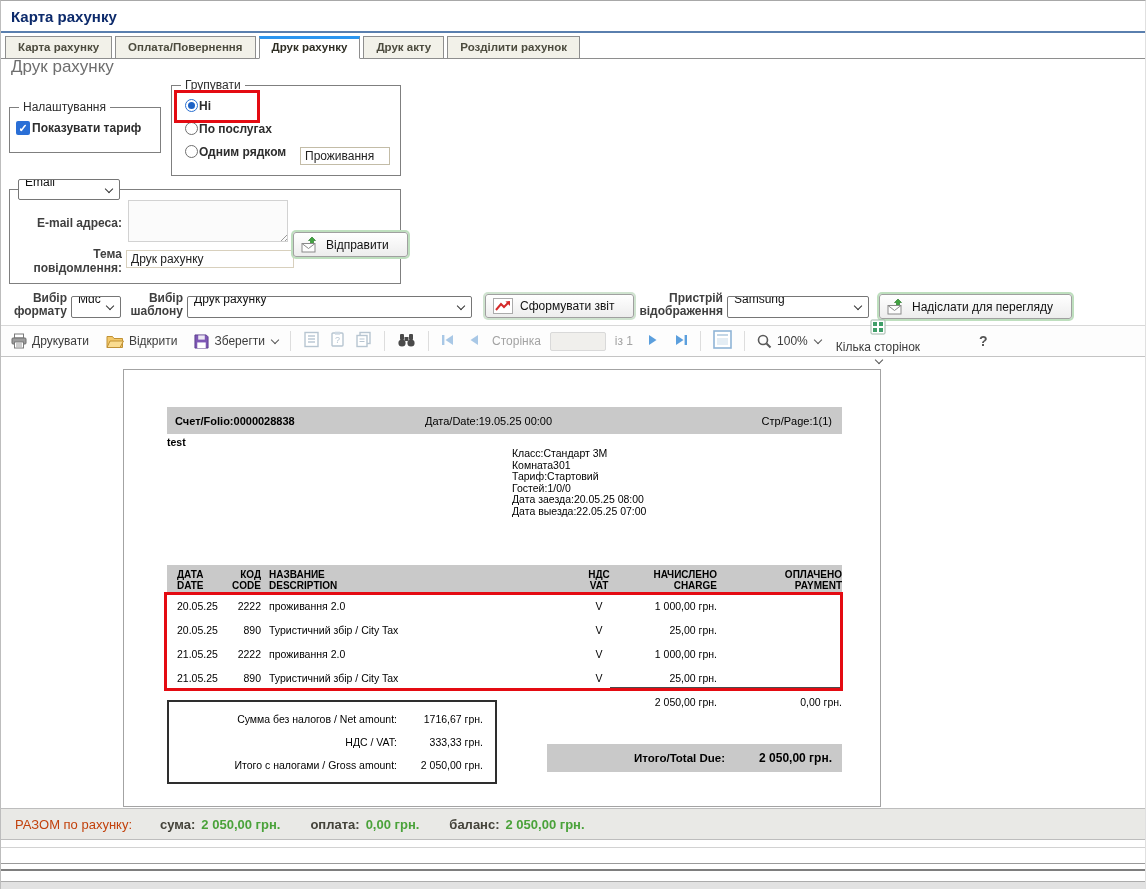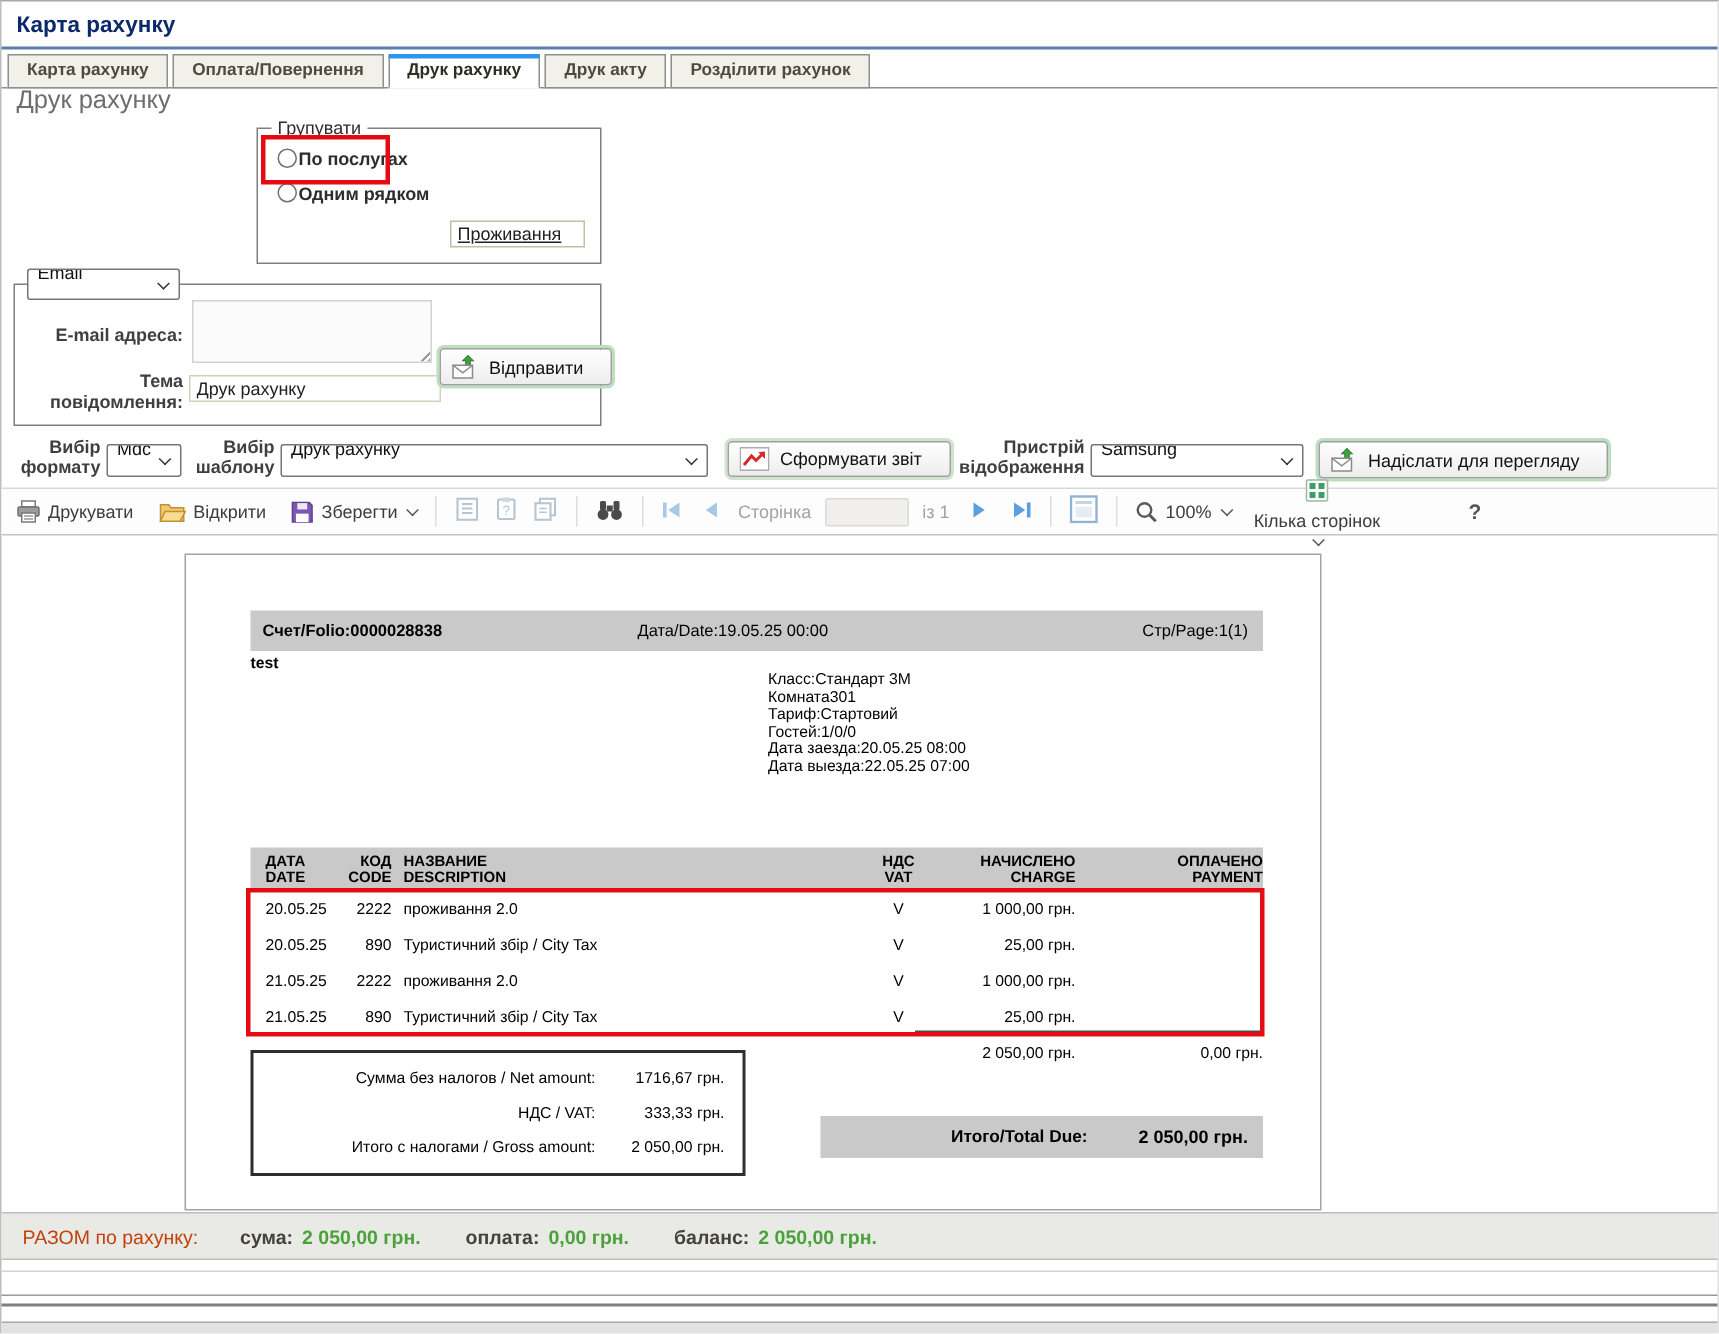--- a/index.html
+++ b/index.html
@@ -20,21 +20,21 @@
   
   .group { position:absolute; border:1px solid #7f7f7f; background:#fff; }
   .legend { position:absolute; top:-8px; left:9px; background:#fff; padding:0 4px; font-size:12px; font-weight:normal; color:#2d2d2d; white-space:nowrap; }
   .g-grouping { left:170px; top:84px; width:230px; height:91px; }
   .radio-list { position:absolute; left:0; top:8px; right:0; }
   .radio-row { height:23px; display:flex; align-items:center; padding-left:13px; }
   .radio { width:13px; height:13px; border:1px solid #6f6f6f; border-radius:50%; background:#fff; position:relative; flex:none; }
   .radio-row.selected .radio { border-color:#2a6fd0; }
   .radio-row.selected .radio::after { content:""; position:absolute; left:2px; top:2px; width:7px; height:7px; border-radius:50%; background:#1d62c6; }
   .radio-lb { font-size:12px; font-weight:bold; color:#2d2d2d; margin-left:1px; }
-  .oneline-input { position:absolute; left:128px; top:61px; width:90px; height:18px; border:1px solid #c3bca7; font-family:"Liberation Sans",sans-serif; font-size:12px; padding:0 4px; color:#222;text-decoration:underline; }
+  .oneline-input { position:absolute; left:128px; top:61px; width:90px; height:18px; border:1px solid #c3bca7; font-family:"Liberation Sans",sans-serif; font-size:12px; padding:0 4px; color:#222; }
   .g-settings { left:8px; top:106px; width:152px; height:46px; }
   .chk-row { position:absolute; left:6px; top:13px; display:flex; align-items:center; gap:2px; }
   .chk { width:14px; height:14px; background:#2a6fd6; border-radius:2px; color:#fff; font-size:11px; font-weight:bold; display:flex; align-items:center; justify-content:center; flex:none; }
   .chk-lb { font-size:12px; font-weight:bold; color:#2d2d2d; }
 
   
   .g-email { left:8px; top:188px; width:392px; height:95px; }
   .sel { background:#fff; border:1px solid #767676; border-radius:2px; font-size:12px; color:#111; display:flex; align-items:center; padding:0 18px 16px 6px; height:22px; position:relative; cursor:default; white-space:nowrap; overflow:hidden; }
   .sel .cv { position:absolute; right:7px; top:6px; width:6px; height:6px; border-right:1.6px solid #333; border-bottom:1.6px solid #333; transform:rotate(45deg); }
   .sel-email { position:absolute; left:8px; top:-11px; width:102px; height:21px; }
@@ -127,33 +127,44 @@
       <div class="tab active"><span>Друк рахунку</span></div>
       <div class="tab"><span>Друк акту</span></div>
       <div class="tab"><span>Розділити рахунок</span></div>
     </div>
 
   <div class="page-heading">Друк рахунку</div>
 
   <div class="group g-grouping">
     <span class="legend">Групувати</span>
     <div class="radio-list">
+        <div class="radio-row selected">
+        <span class="radio"></span>
+        <span class="radio-lb">Ні</span>
+      </div>
         <div class="radio-row">
         <span class="radio"></span>
         <span class="radio-lb">По послугах</span>
       </div>
         <div class="radio-row">
         <span class="radio"></span>
         <span class="radio-lb">Одним рядком</span>
       </div>
       </div>
     <input class="oneline-input" value="Проживання" style="">
     <div class="annot annot-radio"></div>
   </div>
 
+  <div class="group g-settings">
+    <span class="legend">Налаштування</span>
+    <div class="chk-row">
+      <span class="chk">✓</span>
+      <span class="chk-lb">Показувати тариф</span>
+    </div>
+  </div>
 
   <div class="group g-email">
     <div class="sel sel-email">
       <span>Email</span>
       <span class="cv"></span>
     </div>
     <div class="fld-label lb-addr">E-mail адреса:</div>
     <textarea class="email-textarea" style=""></textarea>
     <span class="rsz"></span>
     <div class="fld-label lb-subj">Тема повідомлення:</div>

